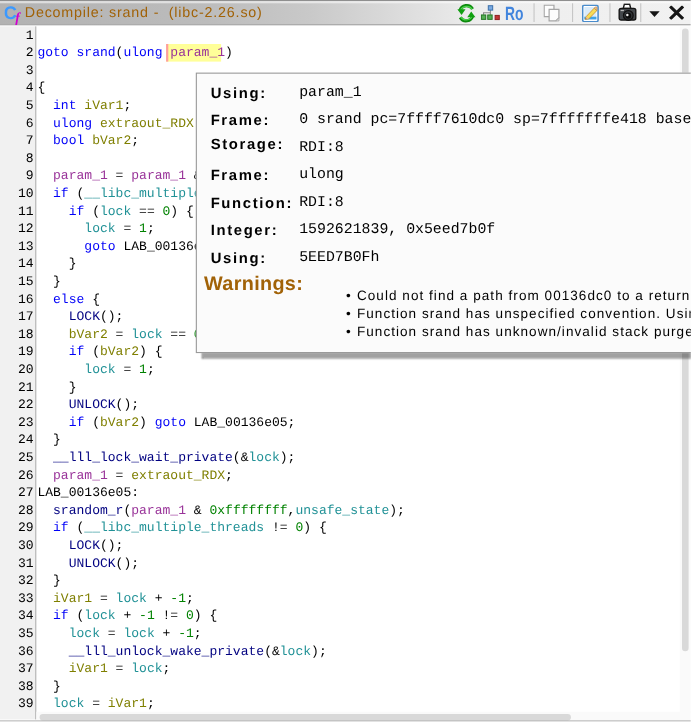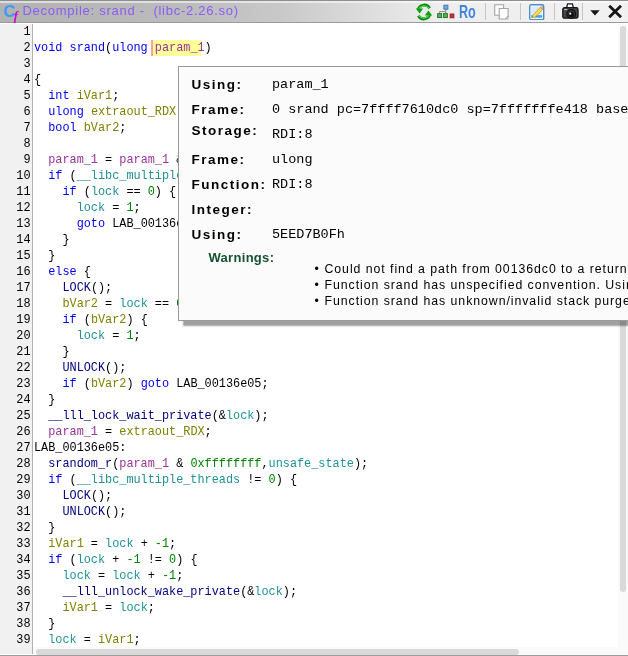--- a/index.html
+++ b/index.html
@@ -2,21 +2,21 @@
 <html><head>
 <meta charset="utf-8">
 <style>
   html,body{margin:0;padding:0}
   body{width:628px;height:656px;position:relative;overflow:hidden;background:#fff;
        font-family:"Liberation Sans",sans-serif;}
   #titlebar{position:absolute;left:0;top:0;width:628px;height:23px;
     background:linear-gradient(to right,#b2b2b2 0%,#bcbcbc 30%,#c9c9c9 45%,#dcdcdc 58%,#eeeeee 70%,#f1f1f1 100%);
     border-top:1px solid #8f8f8f;border-bottom:1px solid #9b9b9b;box-sizing:border-box;}
   #titlebar .hl{position:absolute;left:0;top:0;width:628px;height:2px;background:rgba(255,255,255,0.55);}
-  #titletext{position:absolute;left:22.5px;top:3px;font-size:13px;letter-spacing:0.73px;color:#8b5cf6;}
+  #titletext{position:absolute;left:22.5px;top:3px;font-size:13px;letter-spacing:0.73px;color:#a16207;}
   .cficon{position:absolute;}
   .tsep{position:absolute;top:3px;width:1px;height:17px;background:#c6c6c6;}
   
   #gutter{position:absolute;left:0;top:24px;width:32px;height:630px;background:#f1f1f1;border-right:1px solid #b2b2b2;}
   #lnums{position:absolute;left:0;top:24px;width:30.5px;text-align:right;
      font-family:"Liberation Mono",monospace;font-size:11.85px;line-height:16px;color:#000;white-space:pre;}
   #code{position:absolute;left:34px;top:24px;font-family:"Liberation Mono",monospace;
      font-size:11.85px;line-height:16px;color:#000;white-space:pre;}
   .kw{color:#0000f8}
   .fn{color:#000080}
@@ -30,21 +30,21 @@
   #vtrack{position:absolute;left:618px;top:24px;width:10px;height:624px;background:#fafafa;}
   #vthumb{position:absolute;left:619.5px;top:26px;width:6.5px;height:566px;background:#d9d9d9;border-radius:3px;}
   #htrack{position:absolute;left:33px;top:647px;width:595px;height:8px;background:#fafafa;}
   #hthumb{position:absolute;left:36px;top:648.5px;width:483px;height:6px;background:#d9d9d9;border-radius:3px;}
   #bborder{position:absolute;left:0;top:654.5px;width:628px;height:1.5px;background:#9e9e9e;}
   
   #popup{position:absolute;left:177.5px;top:66px;width:478px;height:253px;background:#fbfbfb;
      border:1px solid #9a9a9a;box-shadow:5px 5px 1.5px rgba(0,0,0,0.37);}
   .plabel{position:absolute;left:13px;font-size:13.5px;font-weight:bold;letter-spacing:1.5px;color:#000;line-height:14px;}
   .pvalue{position:absolute;left:93.5px;font-family:"Liberation Mono",monospace;font-size:13.5px;color:#000;line-height:14px;white-space:pre;}
-  .pwarn{position:absolute;left:30px;font-size:13px;font-weight:bold;letter-spacing:0.3px;color:#14532d;line-height:14px;}
+  .pwarn{position:absolute;left:7px;font-size:18px;font-weight:bold;letter-spacing:0.3px;color:#a16207;line-height:14px;}
   .pbullet{position:absolute;left:136px;font-size:12.3px;letter-spacing:0.95px;color:#000;line-height:14px;white-space:pre;}
   .pbullet .dot{display:inline-block;width:10px;}
 </style>
 </head>
 <body>
   <div id="gutter"></div>
   <div id="hlbox"></div>
   <div id="cursor"></div>
   <div id="lnums"> 1
  2
@@ -79,21 +79,21 @@
 31
 32
 33
 34
 35
 36
 37
 38
 39</div>
   <div id="code">
-<span class="kw">void srand</span>(<span class="kw">ulong</span> <span class="pm">param_1</span>)
+<span class="kw">goto srand</span>(<span class="kw">ulong</span> <span class="pm">param_1</span>)
 
 {
   <span class="kw">int</span> <span class="lv">iVar1</span>;
   <span class="kw">ulong</span> <span class="lv">extraout_RDX</span>;
   <span class="kw">bool</span> <span class="lv">bVar2</span>;
 
   <span class="pm">param_1</span> = <span class="pm">param_1</span> &amp; <span class="ct">0xffffffff</span>;
   <span class="kw">if</span> (<span class="gv">__libc_multiple_threads</span> == <span class="ct">0</span>) {
     <span class="kw">if</span> (<span class="gv">lock</span> == <span class="ct">0</span>) {
       <span class="gv">lock</span> = <span class="ct">1</span>;
@@ -135,20 +135,21 @@
     <div class="pvalue" style="top:10.5px">param_1</div>
     <div class="plabel" style="top:35.5px">Frame:</div>
     <div class="pvalue" style="top:35.5px">0 srand pc=7ffff7610dc0 sp=7fffffffe418 base=7fffffffe3e0</div>
     <div class="plabel" style="top:57px">Storage:</div>
     <div class="pvalue" style="top:60.5px">RDI:8</div>
     <div class="plabel" style="top:85.5px">Frame:</div>
     <div class="pvalue" style="top:85.5px">ulong</div>
     <div class="plabel" style="top:110.5px">Function:</div>
     <div class="pvalue" style="top:110.5px">RDI:8</div>
     <div class="plabel" style="top:135.5px">Integer:</div>
+    <div class="pvalue" style="top:135.5px">1592621839, 0x5eed7b0f</div>
     <div class="plabel" style="top:160.5px">Using:</div>
     <div class="pvalue" style="top:160.5px">5EED7B0Fh</div>
     <div class="pwarn" style="top:184px">Warnings:</div>
     <div class="pbullet" style="top:195px"><span class="dot">•</span>Could not find a path from 00136dc0 to a return pc</div>
     <div class="pbullet" style="top:211px"><span class="dot">•</span>Function srand has unspecified convention. Using default.</div>
     <div class="pbullet" style="top:227px"><span class="dot">•</span>Function srand has unknown/invalid stack purge. Using 0.</div>
   </div>
 
   <div id="titlebar">
     <div class="hl"></div>

